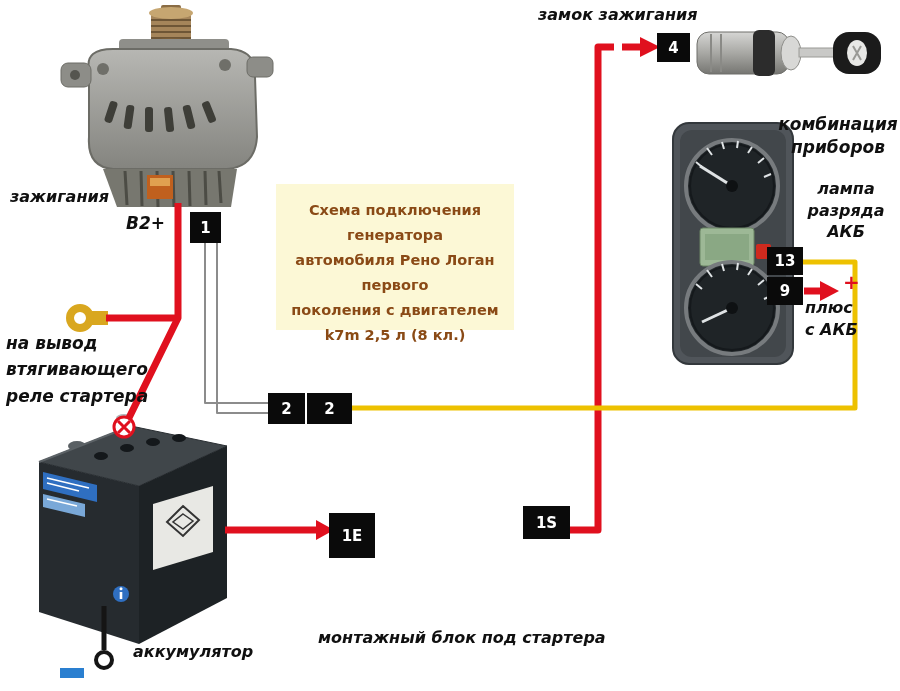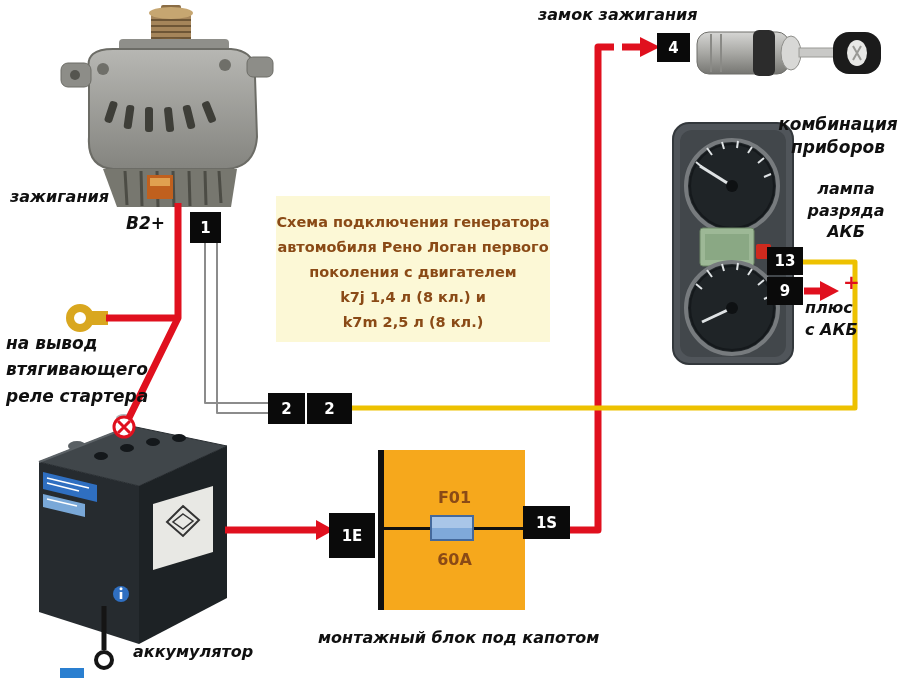--- a/index.html
+++ b/index.html
@@ -139,26 +139,20 @@
 
     <polygon points="118,92 178,74 178,140 118,158" fill="#e8e8e4"></polygon>
     <path d="M148,94 L164,108 L148,124 L132,110 Z" fill="none" stroke="#333" stroke-width="2"></path>
     <path d="M148,102 L158,109 L148,117 L138,110 Z" fill="none" stroke="#333" stroke-width="1.5"></path>
 
     <circle cx="86" cy="182" r="8" fill="#2f6fc1"></circle>
     <rect x="84.7" y="180" width="2.6" height="7" fill="#fff"></rect>
     <circle cx="86" cy="176.8" r="1.5" fill="#fff"></circle>
   </svg>
 
-  <div class="fusebox" style="left:378px;top:450px;width:147px;height:160px">
-    <div class="fuse-line"></div>
-    <div class="fuse-label" style="top:38px">F01</div>
-    <div class="fuse-element"></div>
-    <div class="fuse-label" style="top:100px">60A</div>
-  </div>
 
   <svg class="abs wires" style="left:0;top:0" width="900" height="691" viewBox="0 0 900 691">
 
     <g>
       <rect x="92" y="311" width="16" height="14" fill="#d9a71f"></rect>
       <circle cx="80" cy="318" r="10" fill="#ffffff" stroke="#d9a71f" stroke-width="8"></circle>
     </g>
     <g stroke-linejoin="round">
 
       <path class="w-thin" d="M205,243 L205,403 L268,403"></path>
@@ -223,25 +217,24 @@
   </div>
 
   <div class="label" style="left:6px;top:330px;font-size:17px;line-height:1.55">
     <div class="ln">на вывод</div>
     <div class="ln">втягивающего</div>
     <div class="ln">реле стартера</div>
   </div>
 
   <div class="label" style="left:133px;top:641px">аккумулятор</div>
 
-  <div class="label" style="left:318px;top:627px">монтажный блок под капотом</div>
+  <div class="label" style="left:318px;top:627px">монтажный блок под стартера</div>
 
   <div class="minus-mark" style="left:60px;top:668px;width:24px;height:10px"></div>
 
-  <div class="infobox" style="left:276px;top:196px;width:274px;height:146px">
+  <div class="infobox" style="left:276px;top:184px;width:238px;height:146px">
     <div class="ln">Схема подключения генератора</div>
     <div class="ln">автомобиля Рено Логан первого</div>
     <div class="ln">поколения с двигателем</div>
-    <div class="ln">k7j 1,4 л (8 кл.) и</div>
     <div class="ln">k7m 2,5 л (8 кл.)</div>
   </div>
 
 </div>
 
 </body></html>

